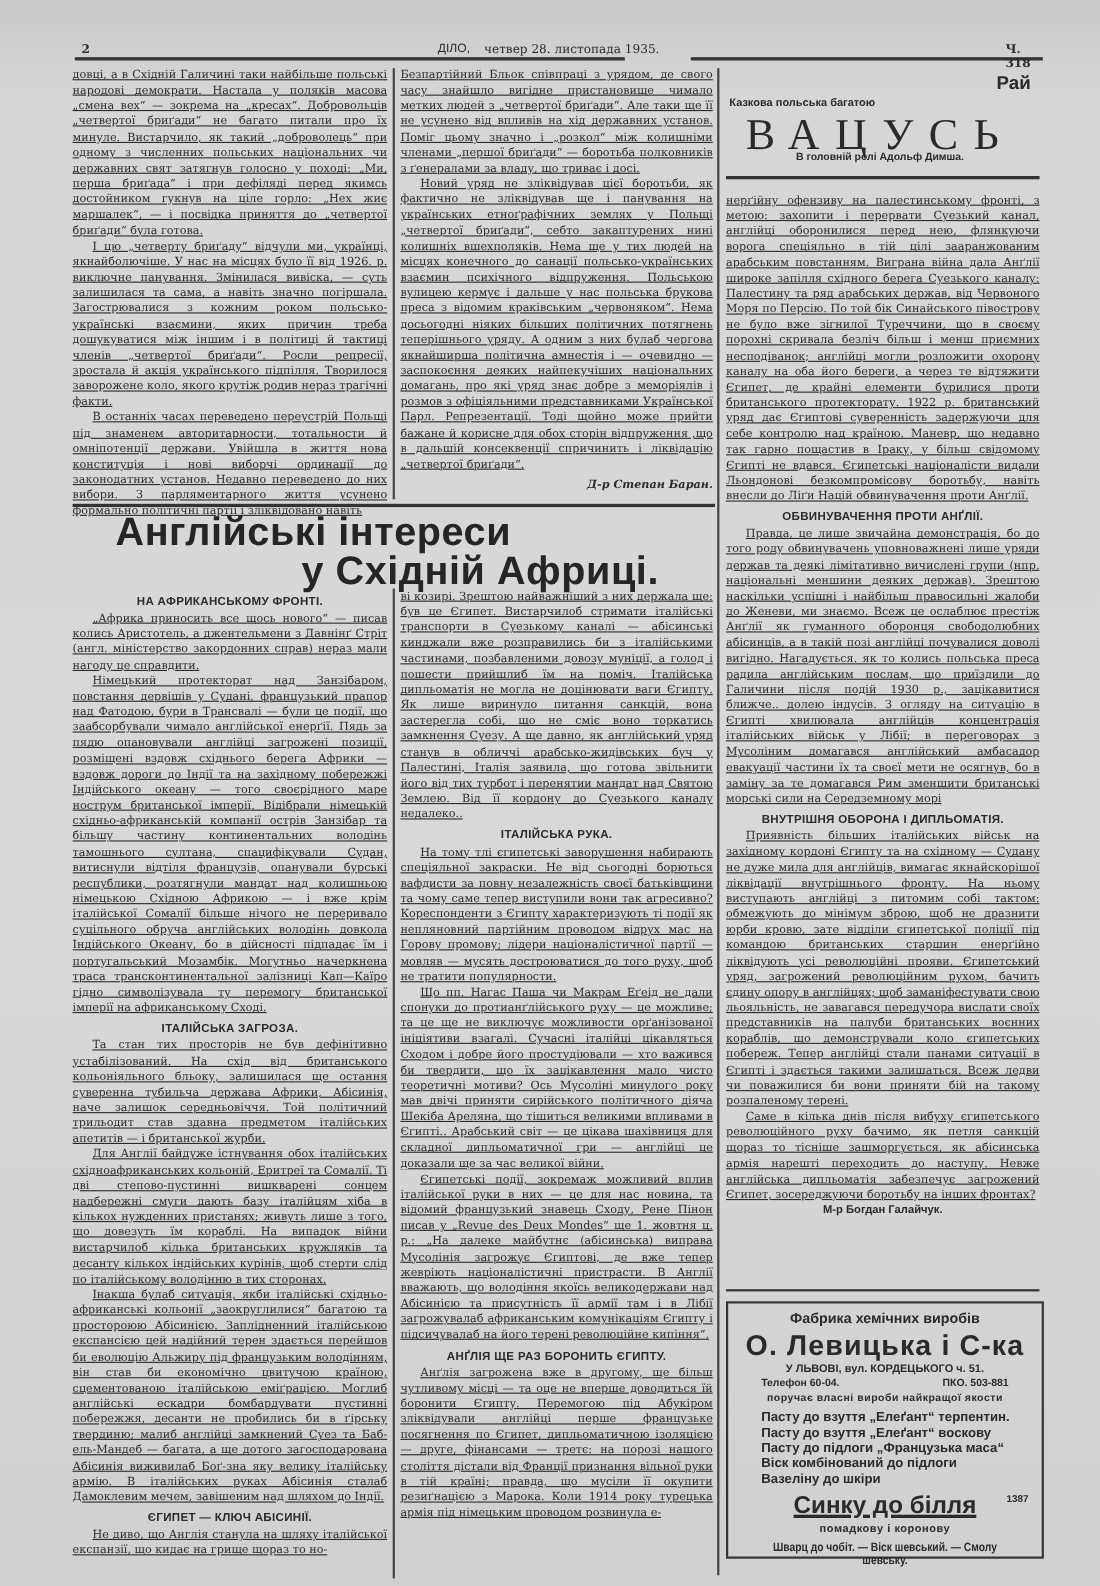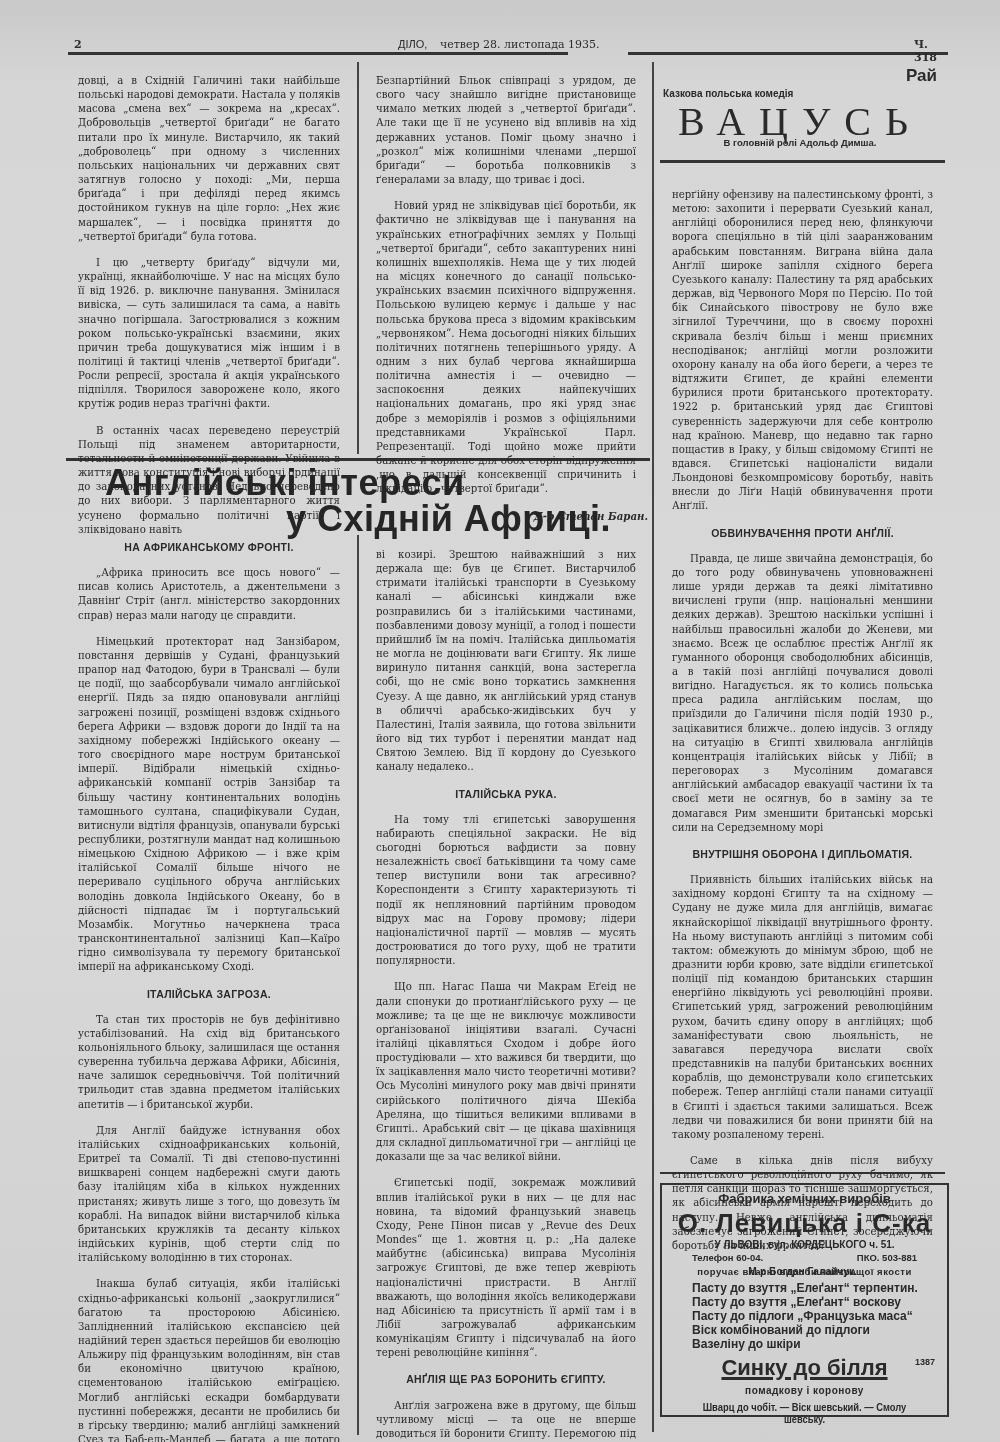--- a/index.html
+++ b/index.html
@@ -4,21 +4,21 @@
 <style>
   html,body{margin:0;padding:0;}
   body{width:1000px;height:1442px;background:#d4d4d4;position:relative;overflow:hidden;
        font-family:"DejaVu Serif",serif;color:#2a2a2a;}
   .page{position:absolute;left:0;top:0;width:1000px;height:1442px;
         background:linear-gradient(180deg,#c9c9c9 0%,#d6d6d6 6%,#d8d8d8 60%,#d0d0d0 100%);}
   .header{position:absolute;top:40px;left:68px;width:880px;height:14px;font-size:11px;}
   .header .rule{position:absolute;top:12px;height:3px;background:#333;}
   .header span{position:absolute;top:-2px;}
   .col{position:absolute;font-size:10.2px;line-height:14.15px;text-align:justify;hyphens:auto;}
-  .col p{margin:12px;text-indent:18px;}
+  .col p{margin:0;text-indent:18px;text-decoration:underline;}
   .col p.noind{text-indent:0;}
   .col h3{margin:4px 0 2px;font-family:"Liberation Sans",sans-serif;font-size:10.5px;font-weight:bold;text-align:center;letter-spacing:0.3px;}
   .sig{text-align:right;font-style:italic;margin-top:4px;font-weight:bold;}
   .sig2{text-align:center;font-weight:bold;font-family:"Liberation Sans",sans-serif;}
   .vline{position:absolute;width:1.5px;background:#444;}
   .hline{position:absolute;height:3px;background:#333;}
   .headline{position:absolute;font-family:"Liberation Sans",sans-serif;font-weight:bold;color:#252525;font-size:36px;letter-spacing:0.5px;}
   .ad1{position:absolute;left:655px;top:62px;width:290px;height:100px;}
   .ad1 .rai{position:absolute;right:8px;top:4px;font-family:"Liberation Sans",sans-serif;font-weight:bold;font-size:17px;}
   .ad1 .sub{position:absolute;left:8px;top:26px;font-family:"Liberation Sans",sans-serif;font-weight:bold;font-size:10px;}
@@ -64,27 +64,27 @@
   </div>
 
   <div class="col" style="left:364px;top:62px;width:284px;">
     <p class="noind">Безпартійний Бльок співпраці з урядом, де свого часу знайшло вигідне пристановище чимало метких людей з „четвертої бриґади“. Але таки ще її не усунено від впливів на хід державних установ. Поміг цьому значно і „розкол“ між колишніми членами „першої бриґади“ — боротьба полковників з ґенералами за владу, що триває і досі.</p>
     <p>Новий уряд не зліквідував цієї боротьби, як фактично не зліквідував ще і панування на українських етноґрафічних землях у Польщі „четвертої бриґади“, себто закаптурених нині колишніх вшехполяків. Нема ще у тих людей на місцях конечного до санації польсько-українських взаємин психічного відпруження. Польською вулицею кермує і дальше у нас польська брукова преса з відомим краківським „червоняком“. Нема досьогодні ніяких більших політичних потягнень теперішнього уряду. А одним з них булаб чергова якнайширша політична амнестія і — очевидно — заспокоєння деяких найпекучіших національних домагань, про які уряд знає добре з меморіялів і розмов з офіціяльними представниками Української Парл. Репрезентації. Тоді щойно може прийти бажане й корисне для обох сторін відпруження ,що в дальшій консеквенції спричинить і ліквідацію „четвертої бриґади“.</p>
     <div class="sig">Д-р Степан Баран.</div>
   </div>
 
   <div class="ad1">
     <div class="rai">Рай</div>
-    <div class="sub">Казкова польська комедія</div>
+    <div class="sub">Казкова польська багатою</div>
     <div class="big">ВАЦУСЬ</div>
     <div class="role">В головній ролі Адольф Димша.</div>
   </div>
 
   <div class="headline" style="left:105px;top:462px;">Англійські інтереси</div>
-  <div class="headline" style="left:286px;top:498px;text-align:right;">у Східній Африці.</div>
+  <div class="headline" style="left:274px;top:498px;text-align:right;">у Східній Африці.</div>
 
   <div class="col" style="left:66px;top:536px;width:286px;">
     <h3>НА АФРИКАНСЬКОМУ ФРОНТІ.</h3>
     <p>„Африка приносить все щось нового“ — писав колись Аристотель, а джентельмени з Давнінґ Стріт (англ. міністерство закордонних справ) нераз мали нагоду це справдити.</p>
     <p>Німецький протекторат над Занзібаром, повстання дервішів у Судані, французький прапор над Фатодою, бури в Трансвалі — були це події, що заабсорбували чимало англійської енерґії. Пядь за пядю опановували англійці загрожені позиції, розміщені вздовж східнього берега Африки — вздовж дороги до Індії та на західному побережжі Індійського океану — того своєрідного маре нострум британської імперії. Відібрали німецькій східньо-африканській компанії острів Занзібар та більшу частину континентальних володінь тамошнього султана, спацифікували Судан, витиснули відтіля французів, опанували бурські республики, розтягнули мандат над колишньою німецькою Східною Африкою — і вже крім італійської Сомалії більше нічого не переривало суцільного обруча англійських володінь довкола Індійського Океану, бо в дійсності підпадає їм і португальський Мозамбік. Могутньо начеркнена траса трансконтинентальної залізниці Кап—Каїро гідно символізувала ту перемогу британської імперії на африканському Сході.</p>
     <h3>ІТАЛІЙСЬКА ЗАГРОЗА.</h3>
     <p>Та стан тих просторів не був дефінітивно устабілізований. На схід від британського кольоніяльного бльоку, залишилася ще остання суверенна тубильча держава Африки, Абісинія, наче залишок середньовіччя. Той політичний трильодит став здавна предметом італійських апетитів — і британської журби.</p>
     <p>Для Англії байдуже істнування обох італійських східноафриканських кольоній, Еритреї та Сомалії. Ті дві степово-пустинні вишкварені сонцем надбережні смуги дають базу італійцям хіба в кількох нужденних пристанях; живуть лише з того, що довезуть їм кораблі. На випадок війни вистарчилоб кілька британських кружляків та десанту кількох індійських курінів, щоб стерти слід по італійському володінню в тих сторонах.</p>
     <p>Інакша булаб ситуація, якби італійські східньо-африканські кольонії „заокруглилися“ багатою та простороюю Абісинією. Заплідненний італійською експансією цей надійний терен здається перейшов би еволюцію Альжиру під французьким володінням, він став би економічно цвитучою країною, сцементованою італійською еміґрацією. Моглиб англійські ескадри бомбардувати пустинні побережжя, десанти не пробились би в ґірську твердиню; малиб англійці замкнений Суез та Баб-ель-Мандеб — багата, а ще дотого загосподарована Абісинія виживилаб Боґ-зна яку велику італійську армію. В італійських руках Абісинія сталаб Дамоклевим мечем, завішеним над шляхом до Індії.</p>
     <h3>ЄГИПЕТ — КЛЮЧ АБІСИНІЇ.</h3>

